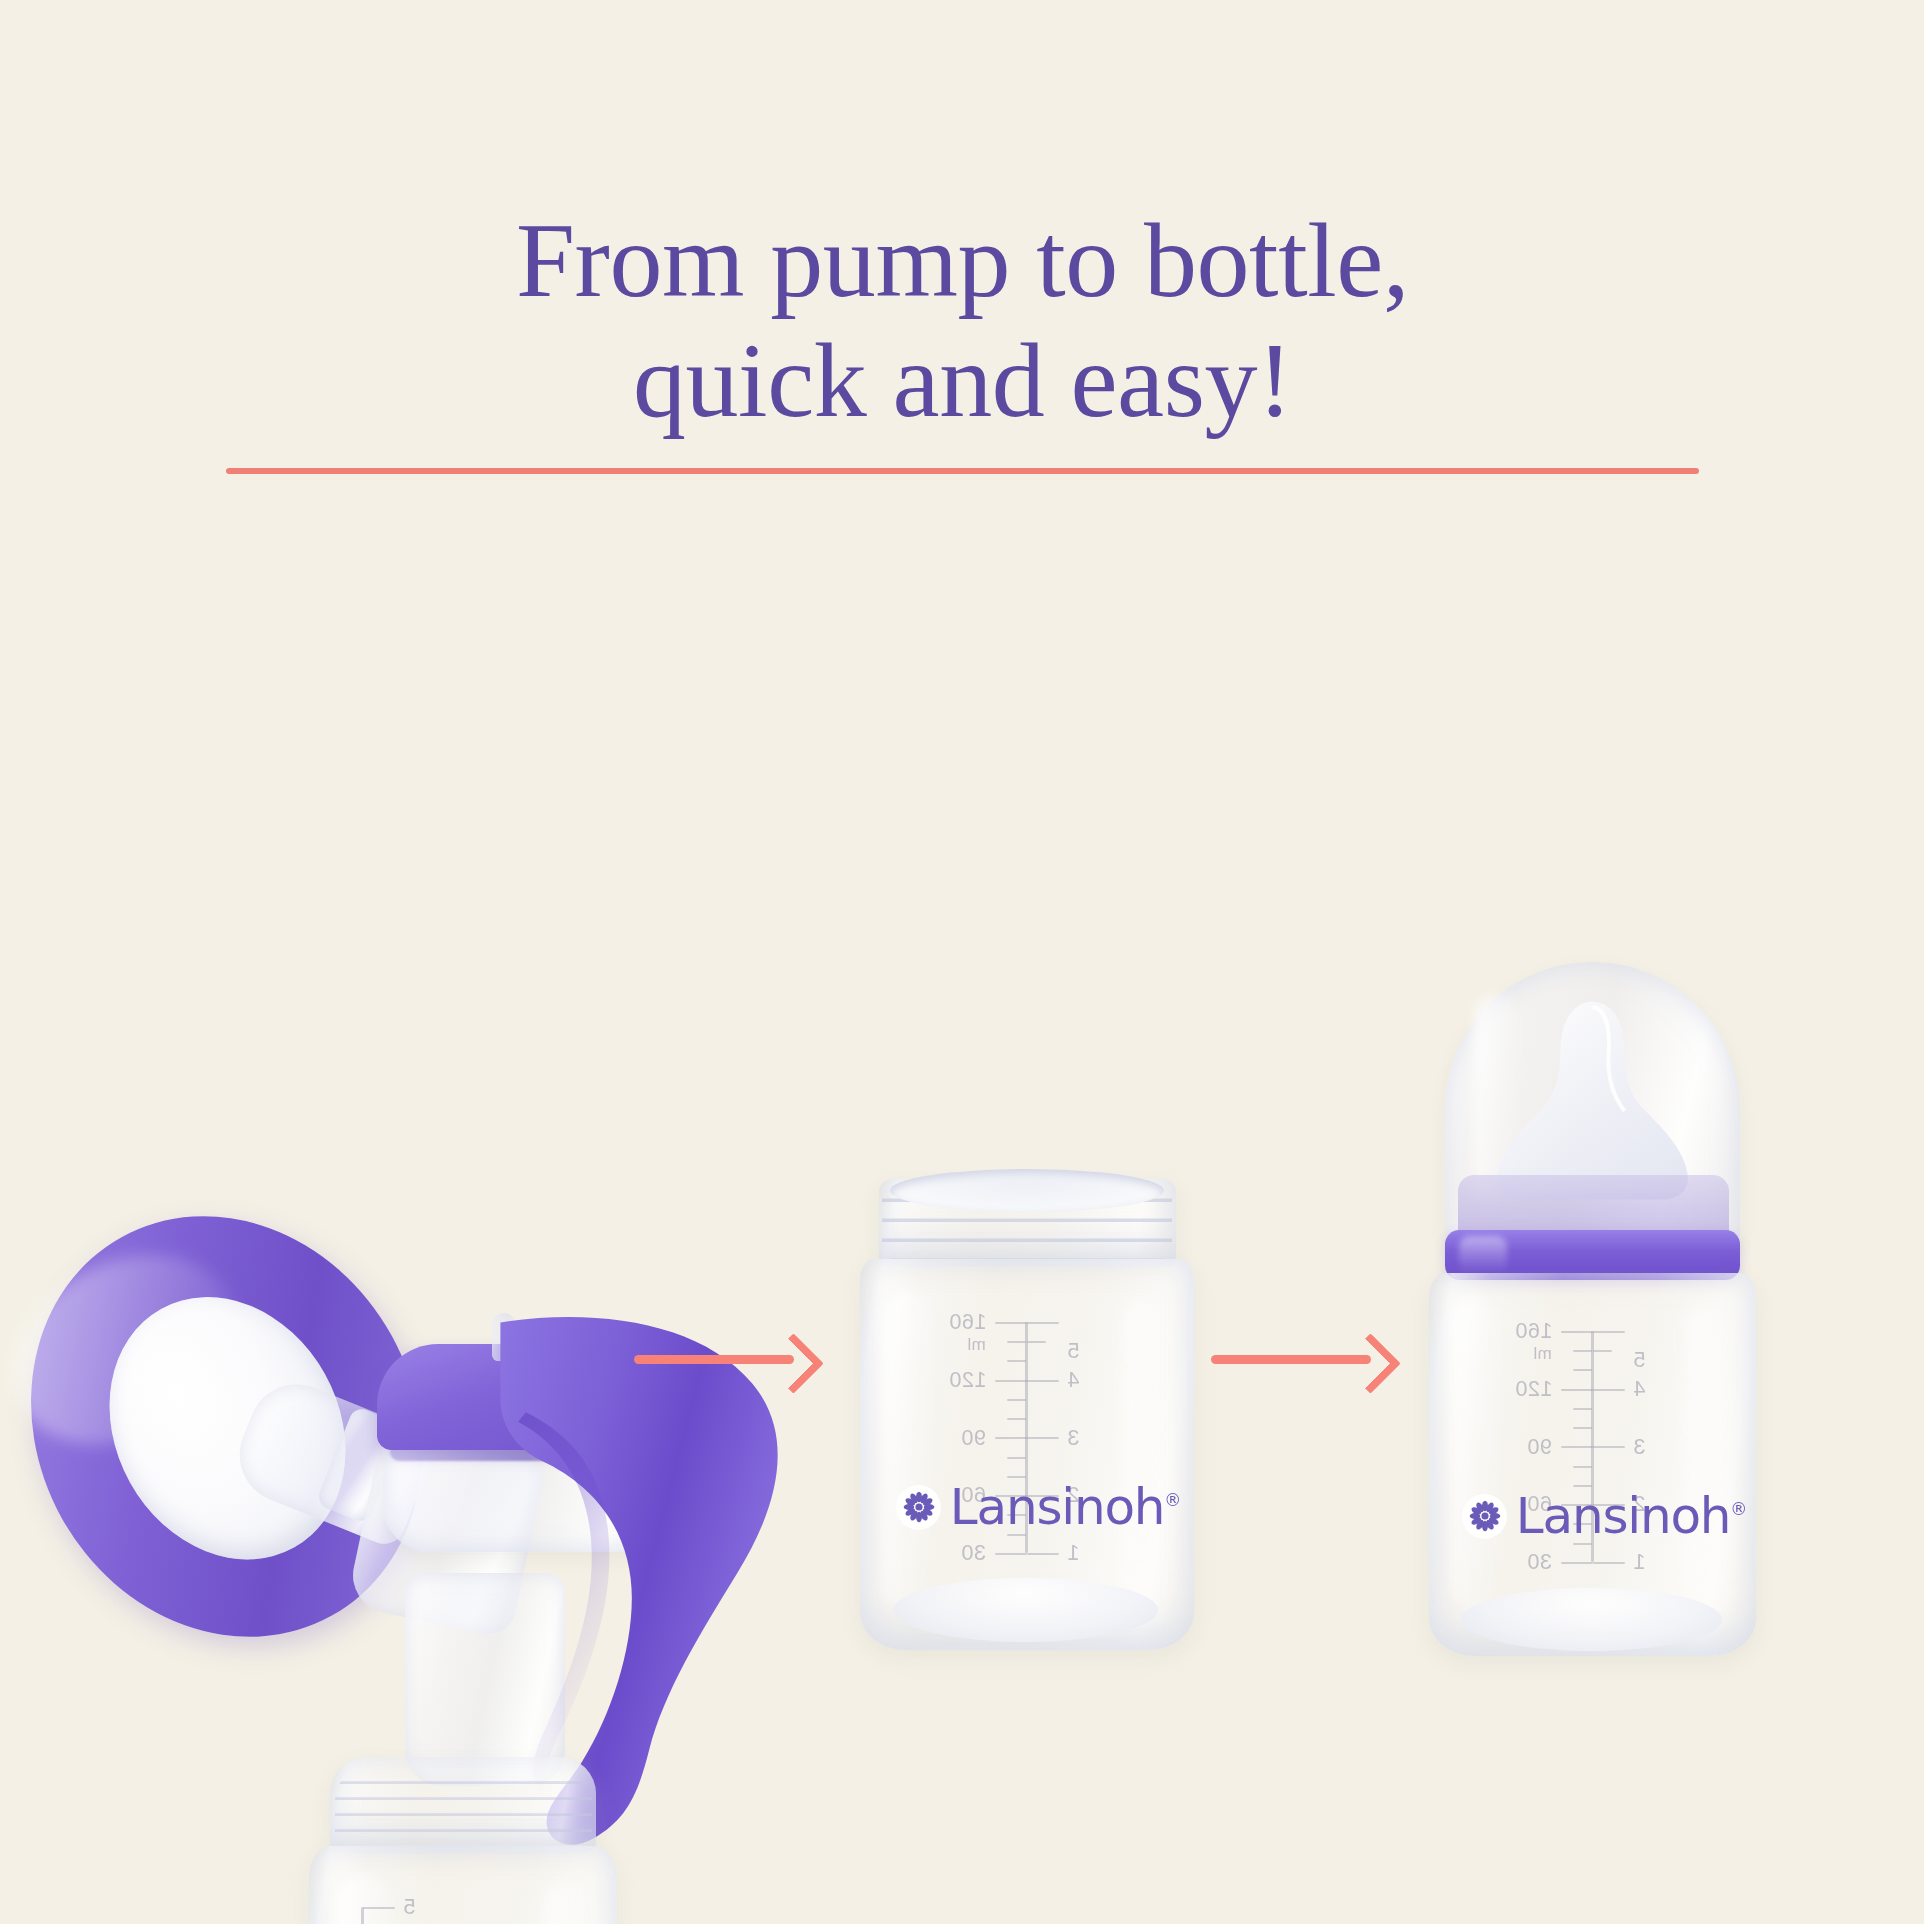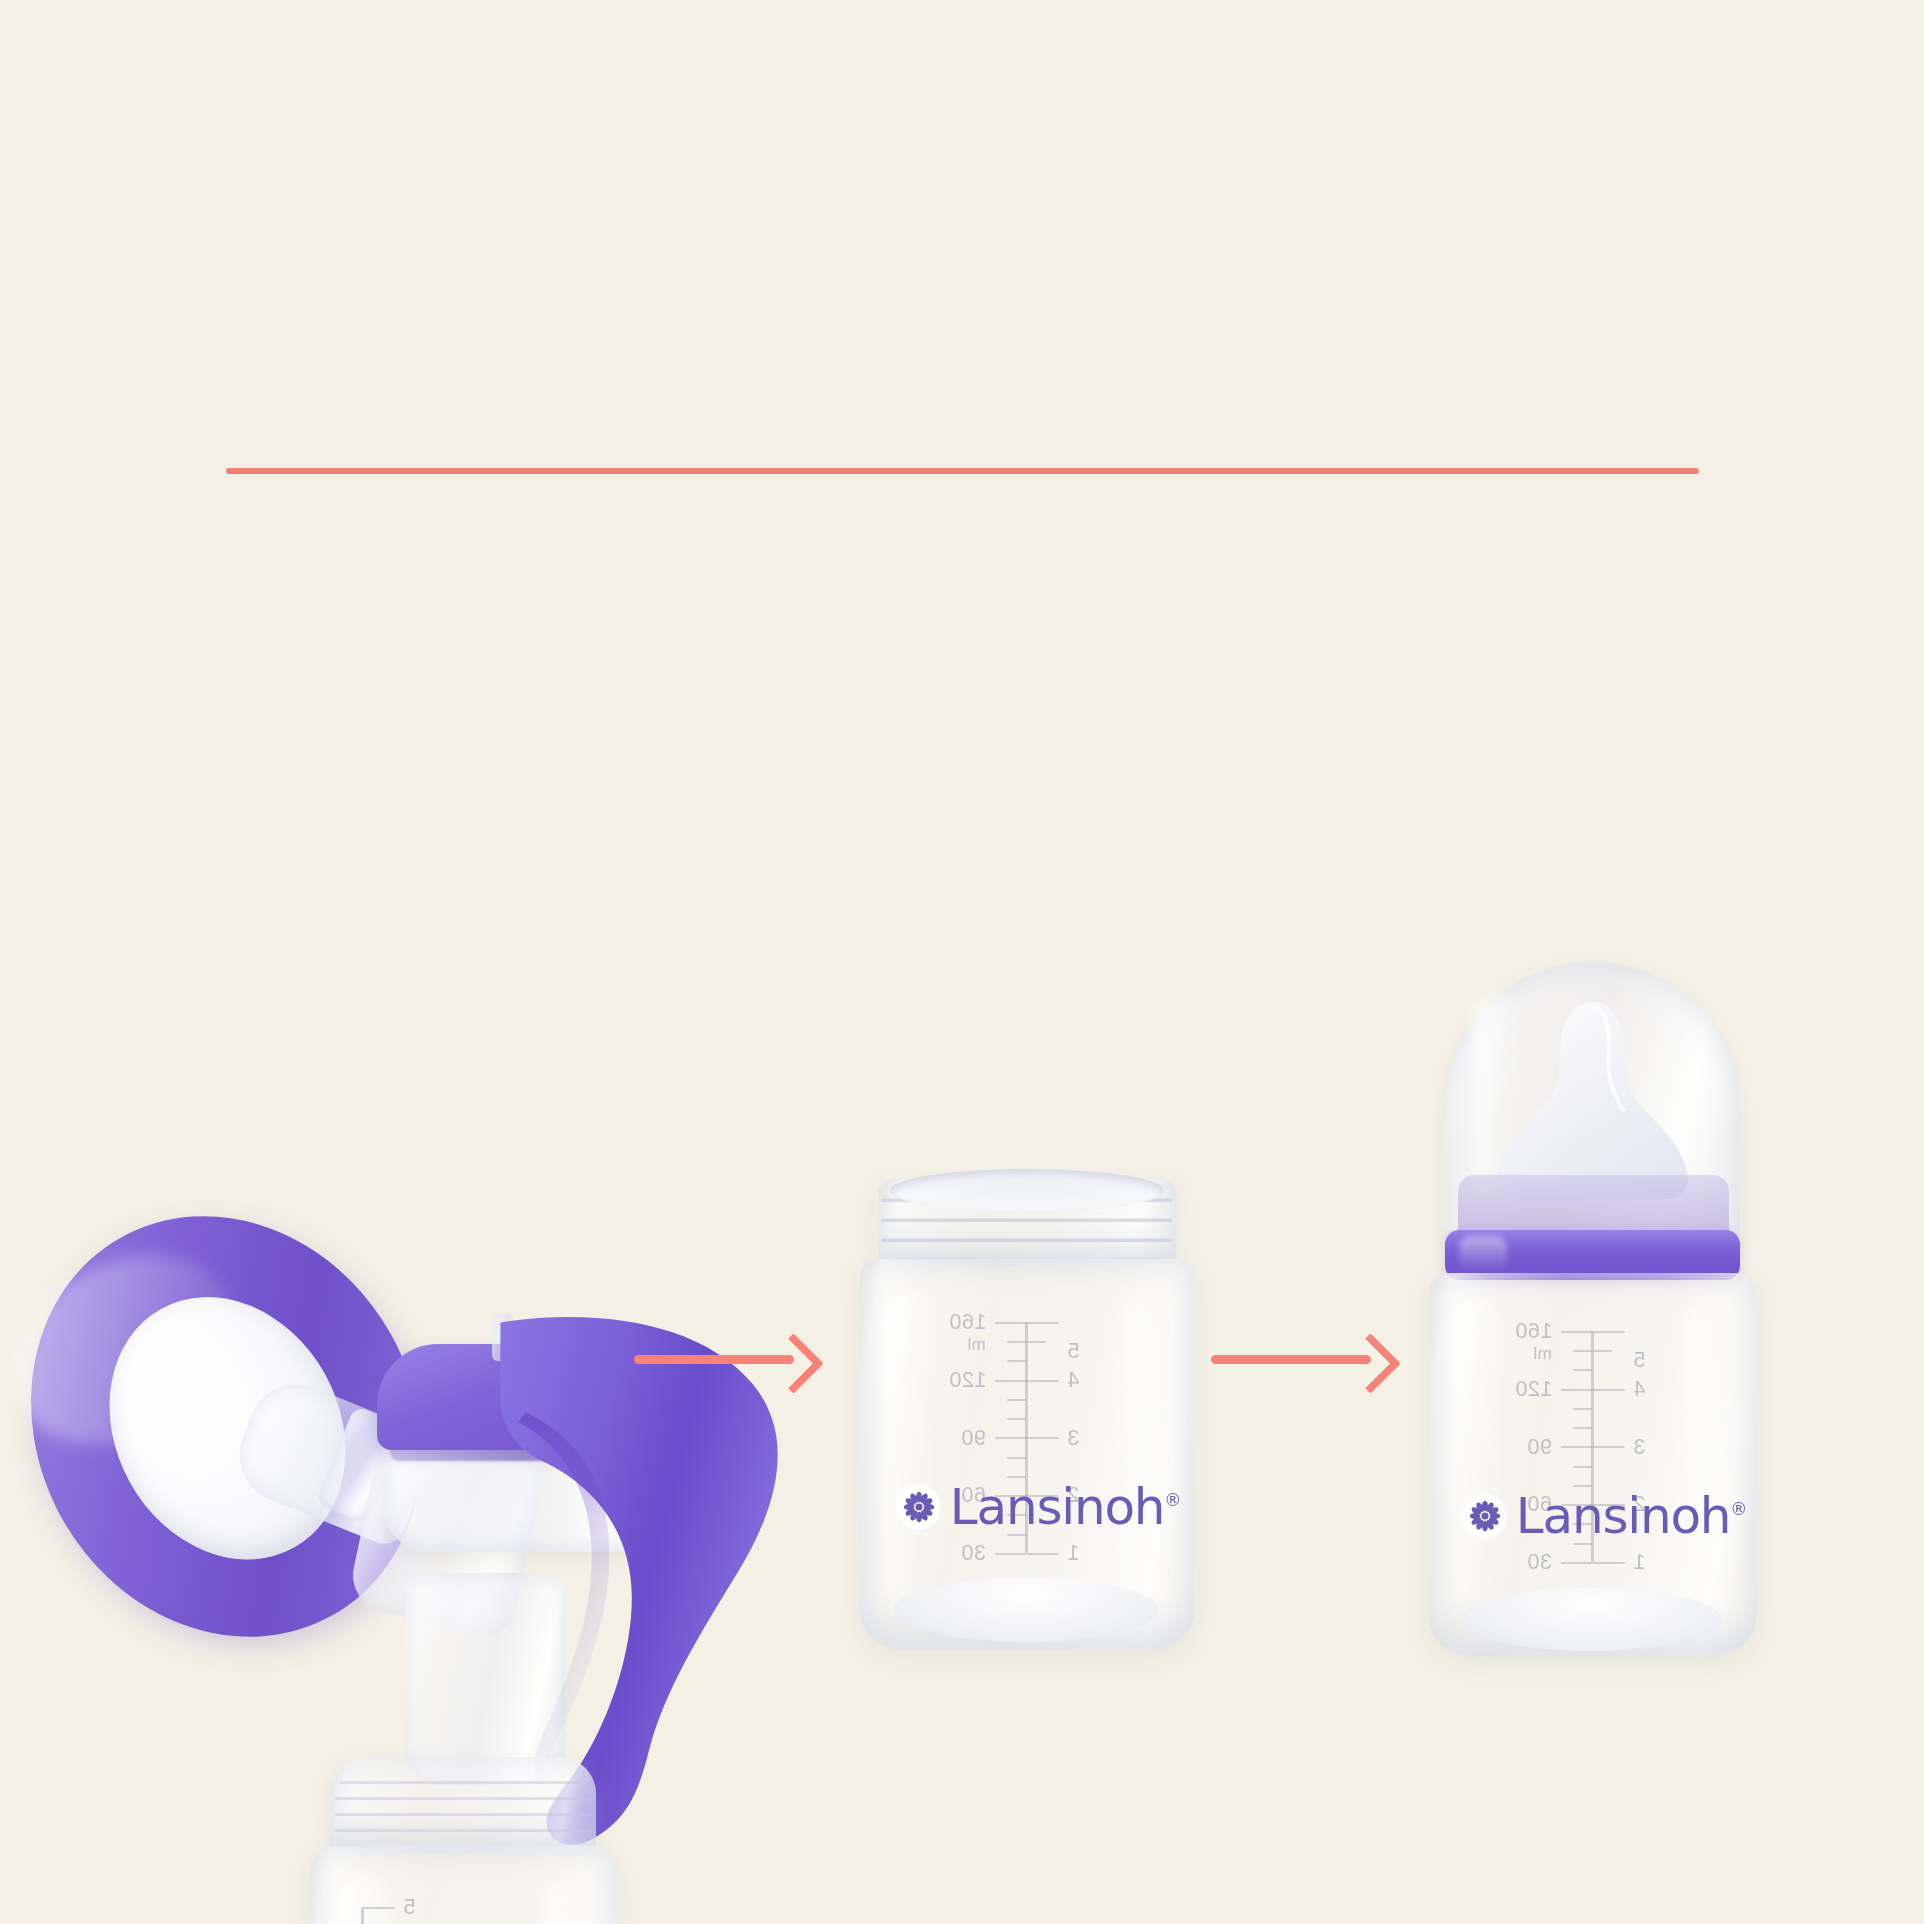--- a/index.html
+++ b/index.html
@@ -205,20 +205,22 @@
       rgba(255,255,255,0.92) 78%,
       rgba(232,234,246,0.50) 100%);
     box-shadow: inset 0 0 17.6px rgba(205,208,228,0.55);
   }
 </style>
 </head>
 <body>
 
 <div id="stage">
 
+  <div class="headline">From pump to bottle,
+quick and easy!</div>
   <div class="divider"></div>
 
   <div class="abs" style="left:0;top:594px;width:706px;height:1067px;">
 
     <div id="pump-flange">
       <div class="ring"></div>
       <div class="bowl"></div>
     </div>
 
     <div class="glasspart" style="left:241px;top:806px;width:184px;height:120px;

